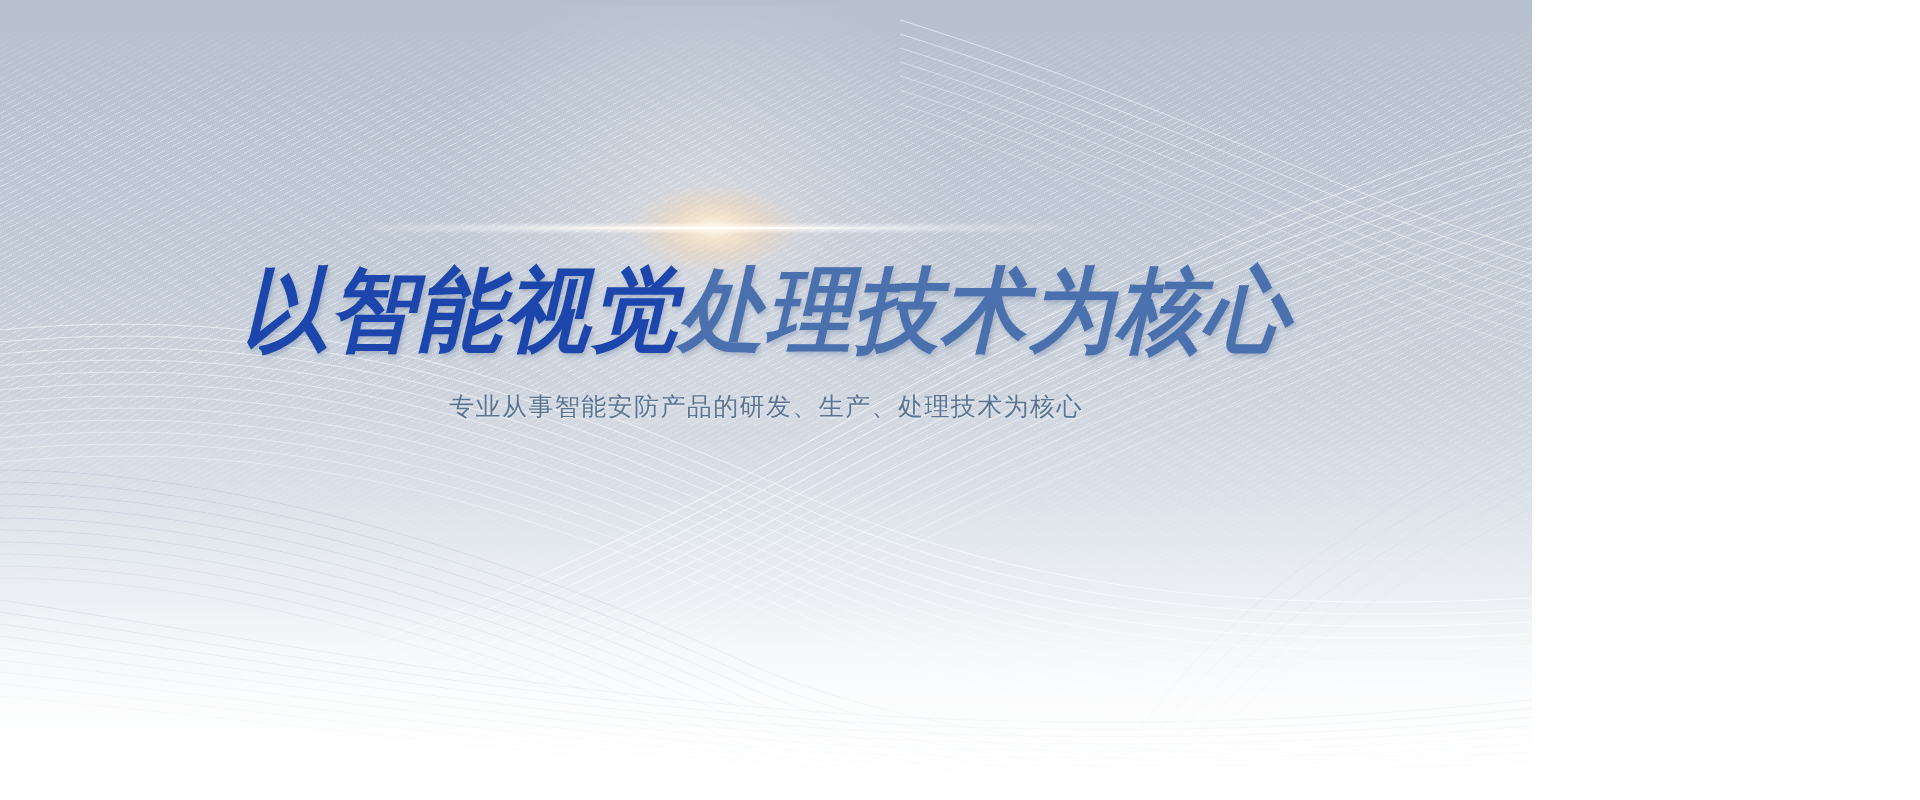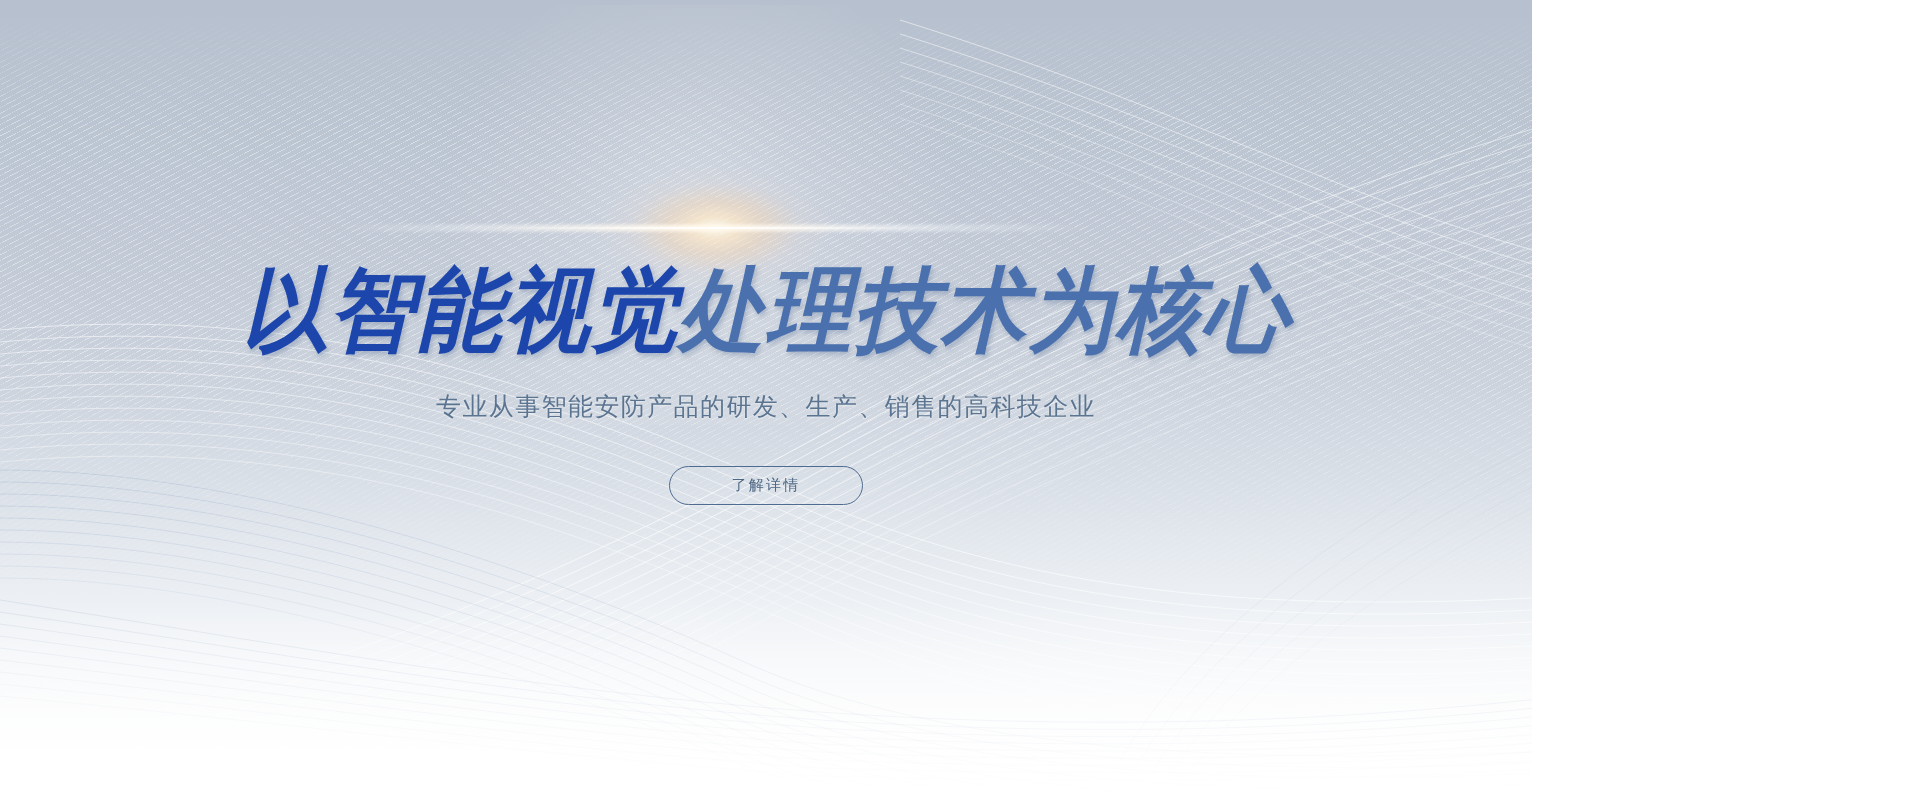--- a/index.html
+++ b/index.html
@@ -272,18 +272,17 @@
 
   <div class="flare-glow"></div>
   <div class="flare-core"></div>
   <div class="flare-streak"></div>
   <div class="flare-streak2"></div>
 
   <div class="content">
 
     <h1 class="headline"><span class="seg-a">以智能视觉</span><span class="seg-b">处理技术为核心</span></h1>
 
-    <p class="subtitle">专业从事智能安防产品的研发、生产、销售的高科技企业</p>
-
-    <button class="cta" type="button">了解详情</button>
+    <p class="subtitle">专业从事智能安防产品的研发、生产、处理技术为核心</p>
+
 
   </div>
 </div>
 
 </body></html>

